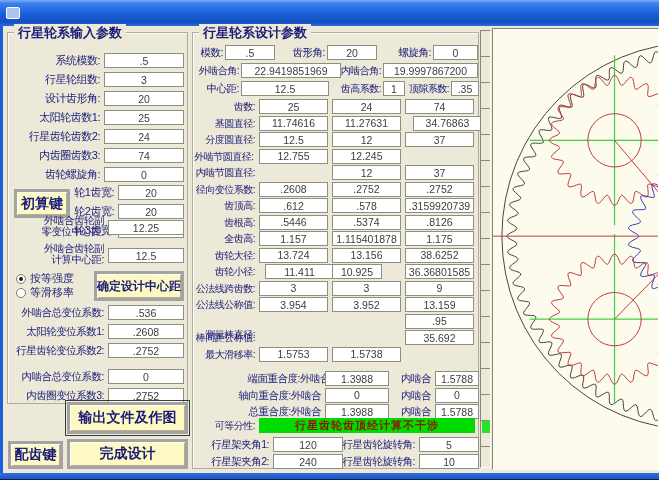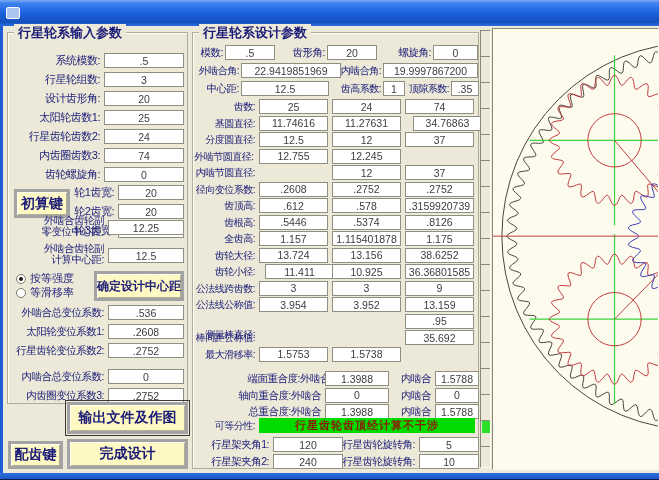--- a/index.html
+++ b/index.html
@@ -166,21 +166,21 @@
         <div class="lbl" style="left: 0px; top: 198px; width: 62px; font-size: 10px;">全齿高:</div>
         <div class="tb" style="left: 66px; top: 198px; width: 69px;">1.157</div>
         <div class="tb" style="left: 139px; top: 198px; width: 69px;">1.115401878</div>
         <div class="tb" style="left: 212px; top: 198px; width: 69px;">1.175</div>
         <div class="lbl" style="left: 0px; top: 214.5px; width: 62px; font-size: 10px;">齿轮大径:</div>
         <div class="tb" style="left: 66px; top: 214.5px; width: 69px;">13.724</div>
         <div class="tb" style="left: 139px; top: 214.5px; width: 69px;">13.156</div>
         <div class="tb" style="left: 212px; top: 214.5px; width: 69px;">38.6252</div>
         <div class="lbl" style="left: 0px; top: 231px; width: 62px; font-size: 10px;">齿轮小径:</div>
         <div class="tb" style="left: 66px; top: 231px; width: 69px; margin-left: 6px;">11.411</div>
-        <div class="tb" style="left: 139px; top: 231px; width: 69px;">10.925</div>
+        <div class="tb" style="left: 139px; top: 231px; width: 50px;">10.925</div>
         <div class="tb" style="left: 212px; top: 231px; width: 69px;">36.36801585</div>
         <div class="lbl" style="left: 0px; top: 247.5px; width: 62px; font-size: 10px;">公法线跨齿数:</div>
         <div class="tb" style="left: 66px; top: 247.5px; width: 69px;">3</div>
         <div class="tb" style="left: 139px; top: 247.5px; width: 69px;">3</div>
         <div class="tb" style="left: 212px; top: 247.5px; width: 69px;">9</div>
         <div class="lbl" style="left: 0px; top: 264px; width: 62px; font-size: 10px;">公法线公称值:</div>
         <div class="tb" style="left: 66px; top: 264px; width: 69px;">3.954</div>
         <div class="tb" style="left: 139px; top: 264px; width: 69px;">3.952</div>
         <div class="tb" style="left: 212px; top: 264px; width: 69px;">13.159</div>
         <div class="lbl" style="left: 0px; top: 294px; width: 62px; font-size: 10px;">测量棒直径:</div>

